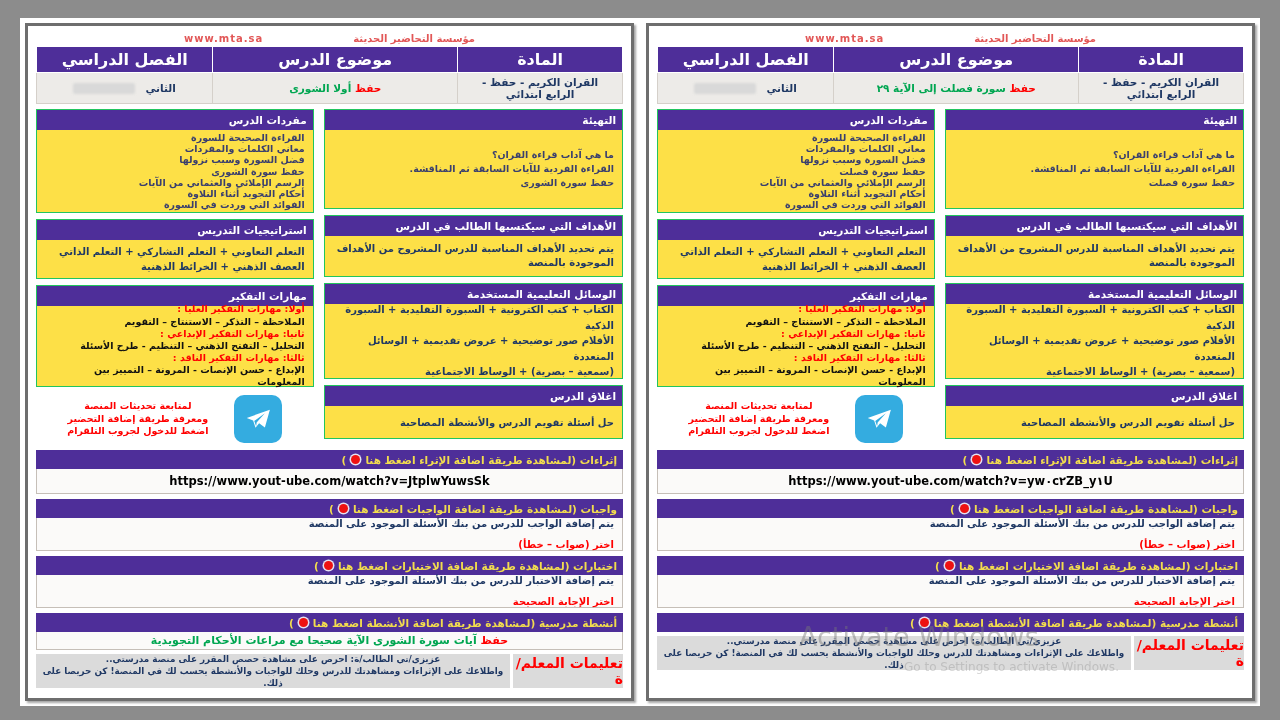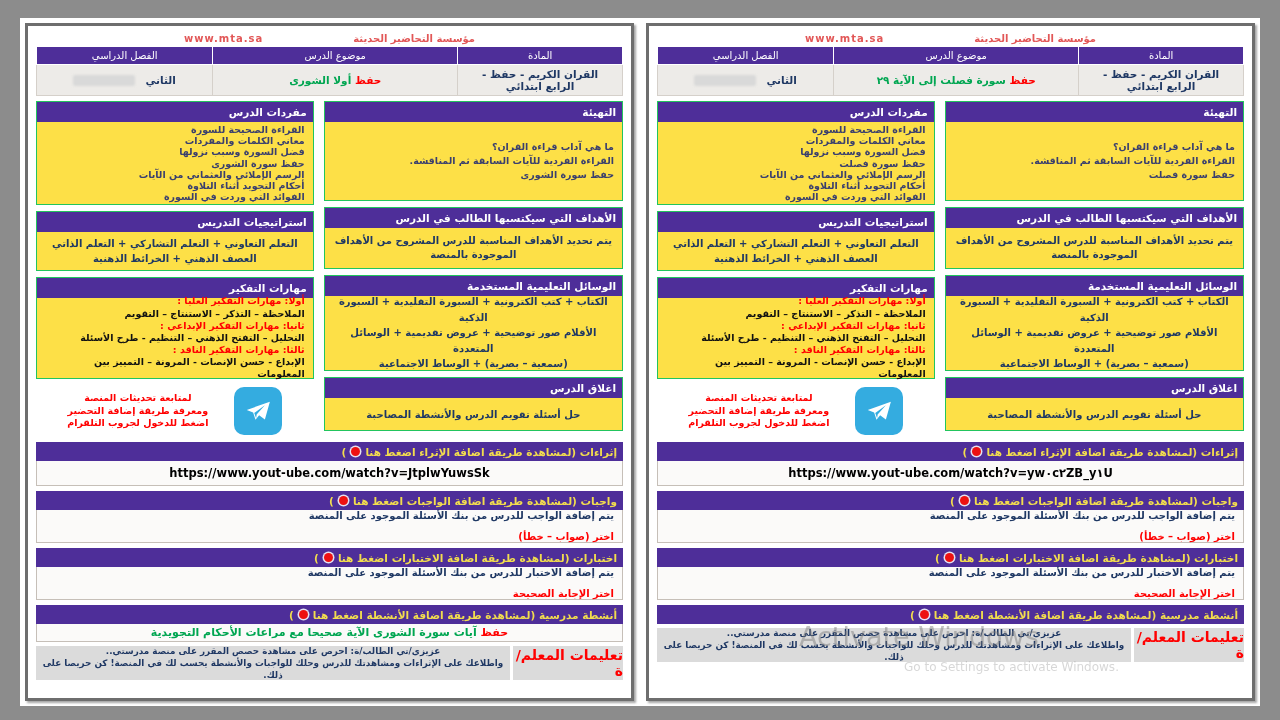--- a/index.html
+++ b/index.html
@@ -23,21 +23,21 @@
   
   .brand-row{
     display:flex;justify-content:center;gap:90px;
     color:#e25757;font-size:10px;font-weight:bold;letter-spacing:1px;
     height:16px;align-items:center;
   }
   .brand-url{direction:ltr;}
   
   table.info{width:100%;border-collapse:collapse;table-layout:fixed;}
   table.info th{
-    background:#4e2e99;color:#fff;font-size:10px;font-weight:normal;
+    background:#4e2e99;color:#fff;font-size:16px;font-weight:bold;
     padding:3px 2px;border:1px solid #fff;
   }
   table.info td{
     background:#edebe8;border:1px solid #d5d0ca;
     font-size:10.5px;font-weight:bold;color:#1f3864;
     text-align:center;padding:3px 14px;height:16px;
   }
   th.c-subject, td.c-subject{width:28%;}
   th.c-topic,   td.c-topic{width:42%;}
   th.c-sem,     td.c-sem{width:30%;}
@@ -51,21 +51,21 @@
   .cols{display:flex;gap:10px;margin-top:5px;align-items:flex-start;}
   .col-main{flex:0 0 51%;}
   .col-side{flex:1 1 auto;min-width:0;}
   .box{border:1px solid #22c55e;margin-bottom:6px;background:#fde047;}
   .box-h{
     background:#4e2e99;color:#fff;font-size:10.5px;font-weight:bold;
     padding:2px 6px;height:16px;line-height:16px;
   }
   .box-c{padding:3px 8px;color:#1f3864;font-weight:bold;font-size:10px;
     display:flex;flex-direction:column;justify-content:center;}
-  .box-c.centered{text-align:center;}
+  .box-c.centered{text-align:right;}
   .box-c.righted{text-align:right;}
   .mono{color:#3a3f6e;font-size:9.5px;line-height:1.16;letter-spacing:.3px;}
   .tahyia-c{height:72px;line-height:1.5;}
   .vocab-c{height:76px;}
   .objectives-c{height:34px;line-height:1.45;}
   .strategies-c{height:32px;line-height:1.5;}
   .aids-c{height:68px;line-height:1.55;}
   .thinking-c{height:74px;font-size:9.5px;line-height:1.28;color:#111;}
   .thinking-c .th-head{color:#ff0000;}
   .closing-c{height:26px;}

